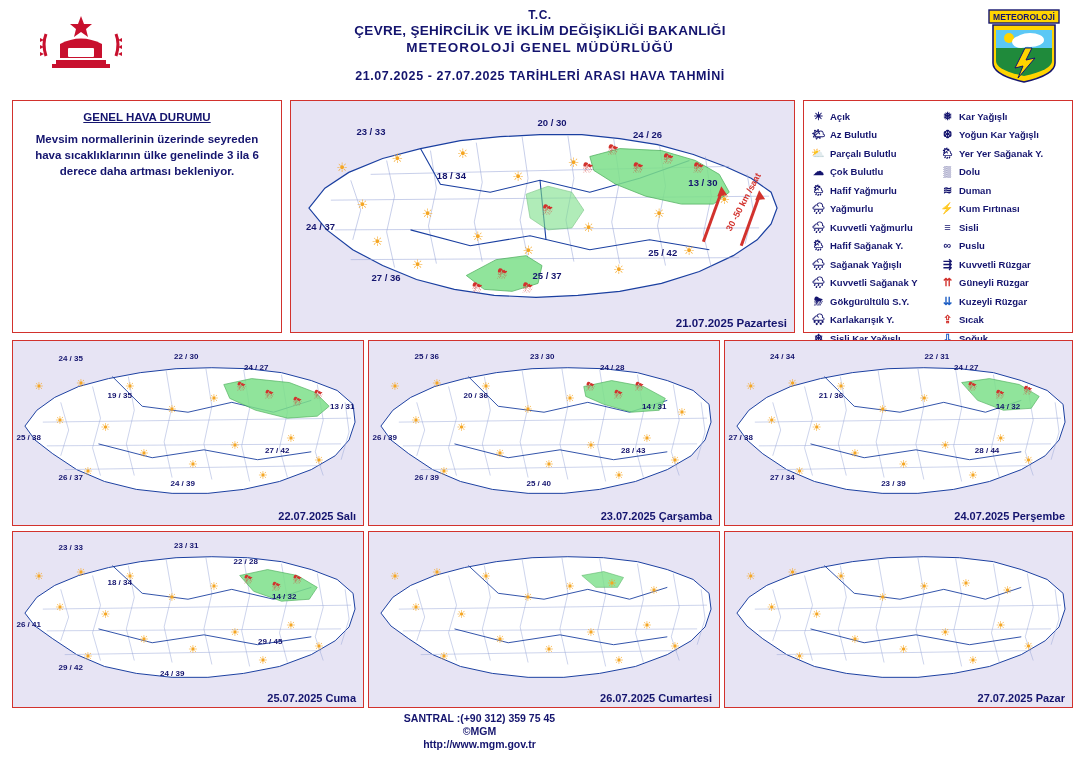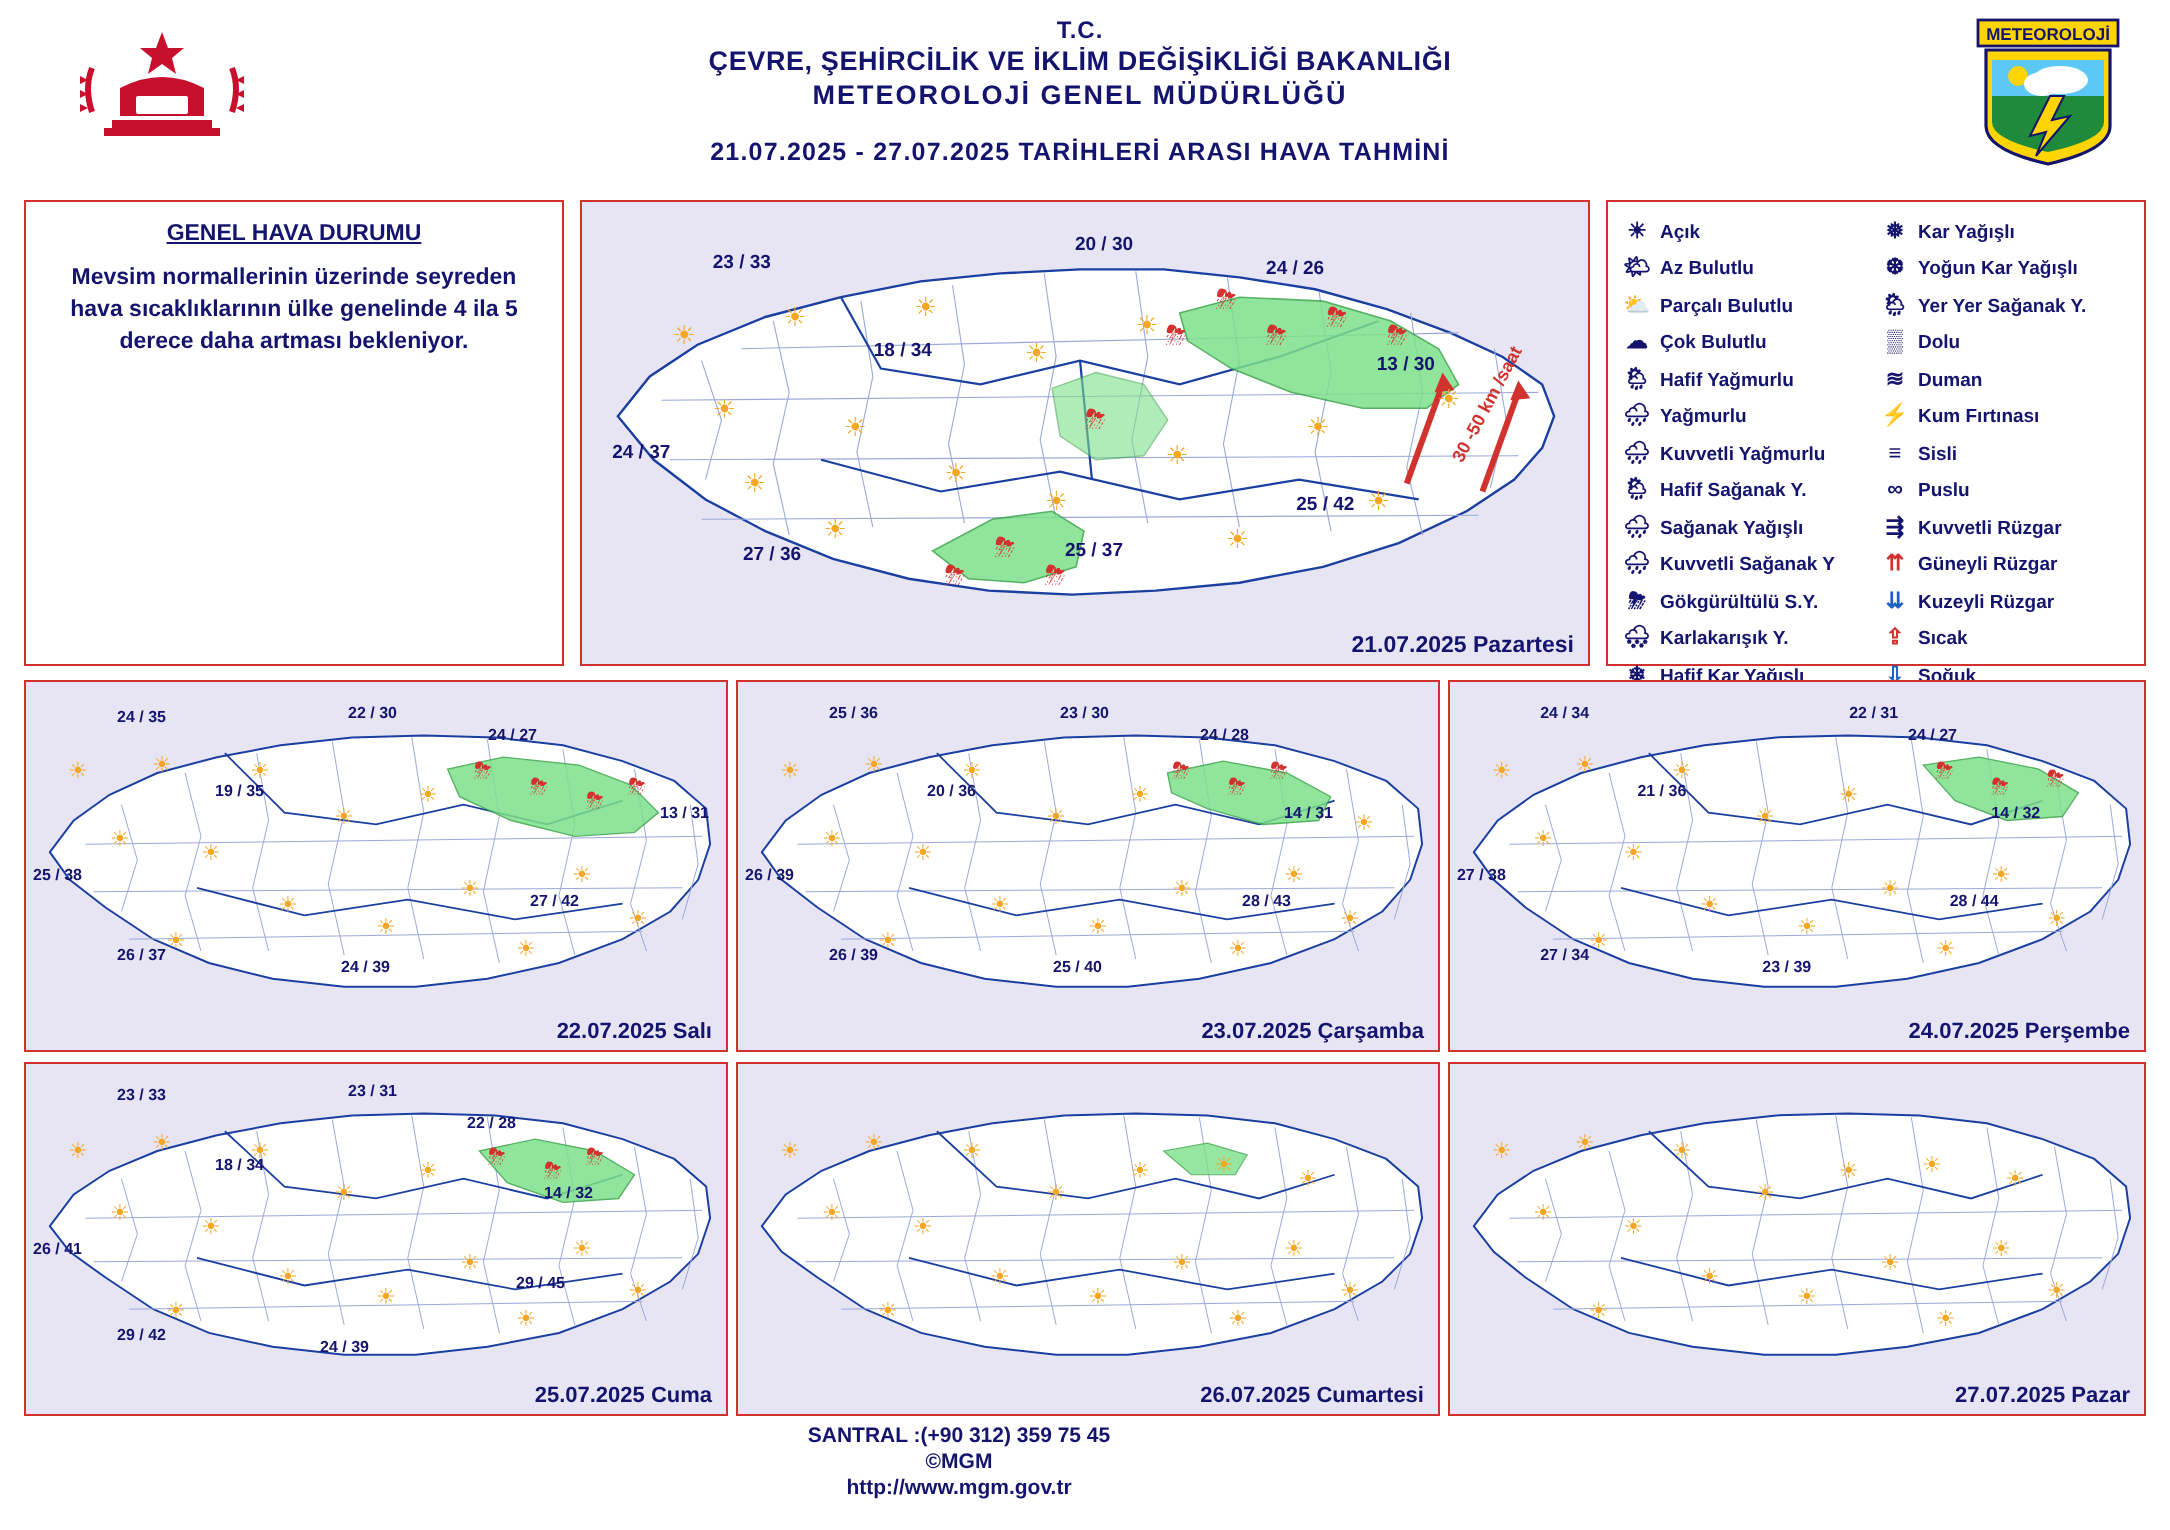--- a/index.html
+++ b/index.html
@@ -134,21 +134,21 @@
       <circle cx="24" cy="30" r="5" fill="#ffd400"></circle>
       <ellipse cx="45" cy="32" rx="14" ry="7" fill="#ffffff"></ellipse>
       <ellipse cx="36" cy="34" rx="9" ry="6" fill="#ffffff"></ellipse>
       <polygon points="40,40 30,60 38,58 33,70 50,50 41,52 47,40" fill="#ffd400" stroke="#14146e" stroke-width="1"></polygon>
     </svg>
   </div>
 </div>
 
 <div class="panel summary">
   <div class="summary-title">GENEL HAVA DURUMU</div>
-  <div class="summary-body">Mevsim normallerinin üzerinde seyreden hava sıcaklıklarının ülke genelinde 4 ila 5 derece daha artması bekleniyor.</div>
+  <div class="summary-body">Mevsim normallerinin üzerinde seyreden hava sıcaklıklarının ülke genelinde 3 ila 6 derece daha artması bekleniyor.</div>
 </div>
 
 <div class="panel legend">
   <div class="legend-cols">
     <div class="legend-col">
       <div class="legend-row">
           <span class="legend-ico">☀</span>
           <span>Açık</span>
         </div>
       <div class="legend-row">
@@ -190,21 +190,21 @@
       <div class="legend-row">
           <span class="legend-ico">⛈</span>
           <span>Gökgürültülü S.Y.</span>
         </div>
       <div class="legend-row">
           <span class="legend-ico">🌨</span>
           <span>Karlakarışık Y.</span>
         </div>
       <div class="legend-row">
           <span class="legend-ico">❄</span>
-          <span>Hafif Kar Yağışlı</span>
+          <span>Sisli Kar Yağışlı</span>
         </div>
     </div>
     <div class="legend-col">
       <div class="legend-row">
           <span class="legend-ico">❅</span>
           <span>Kar Yağışlı</span>
         </div>
       <div class="legend-row">
           <span class="legend-ico">❆</span>
           <span>Yoğun Kar Yağışlı</span>

